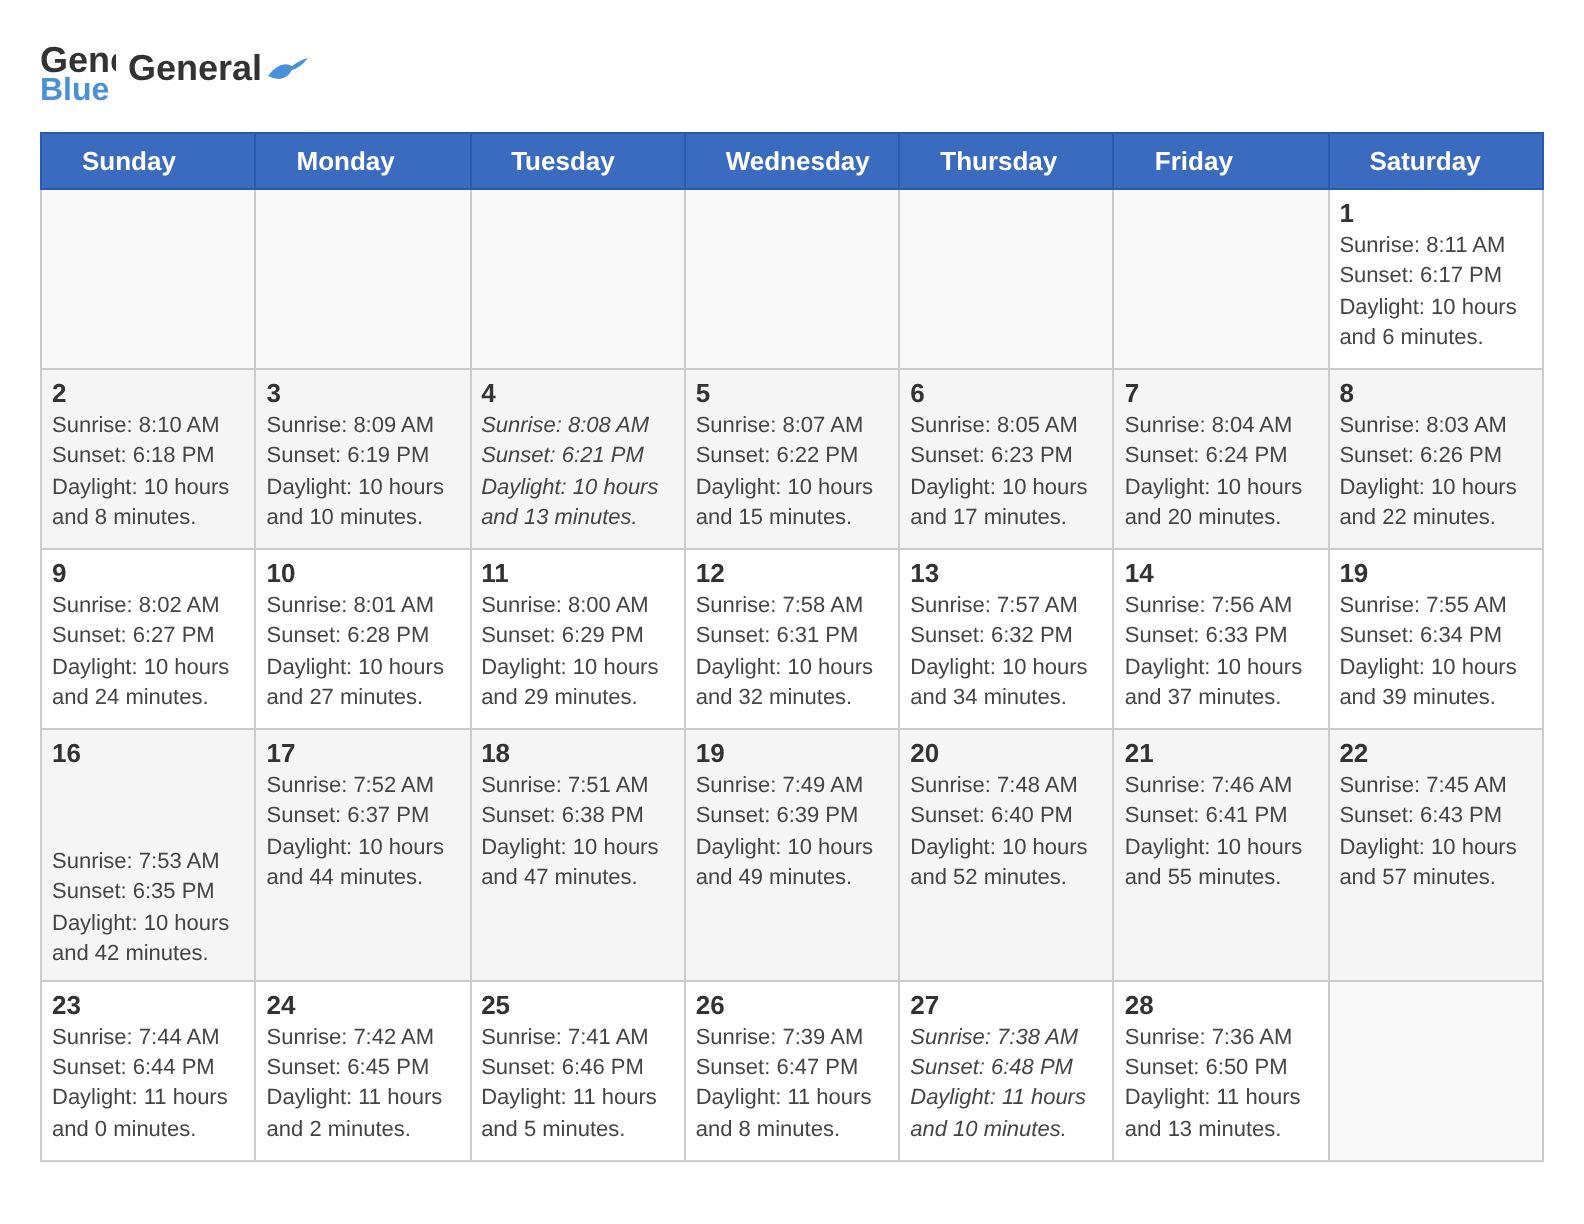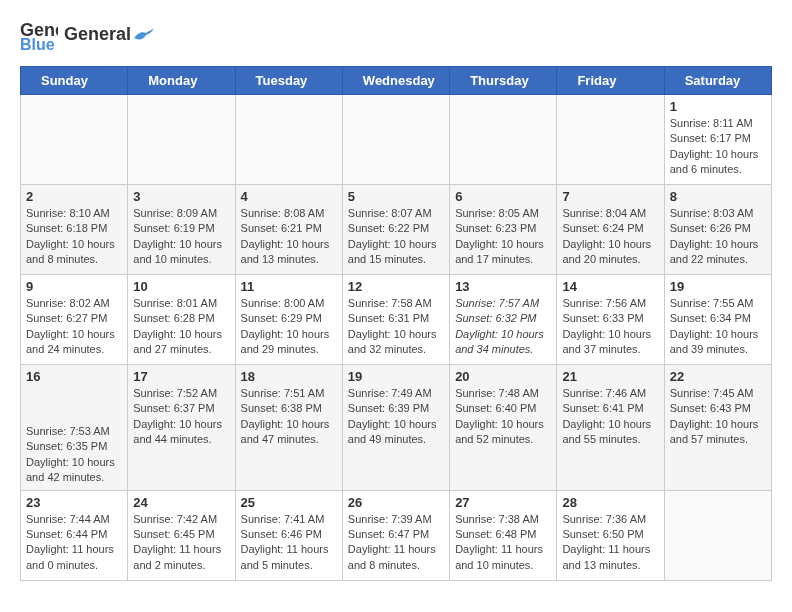--- a/index.html
+++ b/index.html
@@ -98,21 +98,21 @@
           </td>
           <td>
             <div class="day-num">3</div>
             <div class="day-info" style="white-space: pre-line;">Sunrise: 8:09 AM
 Sunset: 6:19 PM
 Daylight: 10 hours
 and 10 minutes.</div>
           </td>
           <td>
             <div class="day-num">4</div>
-            <div class="day-info" style="white-space: pre-line;">Sunrise: 8:08 AM
+            <div class="day-info" style="white-space: pre-line; font-style: italic;">Sunrise: 8:08 AM
 Sunset: 6:21 PM
 Daylight: 10 hours
 and 13 minutes.</div>
           </td>
           <td>
             <div class="day-num">5</div>
             <div class="day-info" style="white-space: pre-line;">Sunrise: 8:07 AM
 Sunset: 6:22 PM
 Daylight: 10 hours
 and 15 minutes.</div>
@@ -163,21 +163,21 @@
           </td>
           <td>
             <div class="day-num">12</div>
             <div class="day-info" style="white-space: pre-line;">Sunrise: 7:58 AM
 Sunset: 6:31 PM
 Daylight: 10 hours
 and 32 minutes.</div>
           </td>
           <td>
             <div class="day-num">13</div>
-            <div class="day-info" style="white-space: pre-line; font-style: italic;">Sunrise: 7:57 AM
+            <div class="day-info" style="white-space: pre-line;">Sunrise: 7:57 AM
 Sunset: 6:32 PM
 Daylight: 10 hours
 and 34 minutes.</div>
           </td>
           <td>
             <div class="day-num">14</div>
             <div class="day-info" style="white-space: pre-line;">Sunrise: 7:56 AM
 Sunset: 6:33 PM
 Daylight: 10 hours
 and 37 minutes.</div>
@@ -265,21 +265,21 @@
           </td>
           <td>
             <div class="day-num">26</div>
             <div class="day-info" style="white-space: pre-line;">Sunrise: 7:39 AM
 Sunset: 6:47 PM
 Daylight: 11 hours
 and 8 minutes.</div>
           </td>
           <td>
             <div class="day-num">27</div>
-            <div class="day-info" style="white-space: pre-line;">Sunrise: 7:38 AM
+            <div class="day-info" style="white-space: pre-line; font-style: italic;">Sunrise: 7:38 AM
 Sunset: 6:48 PM
 Daylight: 11 hours
 and 10 minutes.</div>
           </td>
           <td>
             <div class="day-num">28</div>
             <div class="day-info" style="white-space: pre-line;">Sunrise: 7:36 AM
 Sunset: 6:50 PM
 Daylight: 11 hours
 and 13 minutes.</div>

